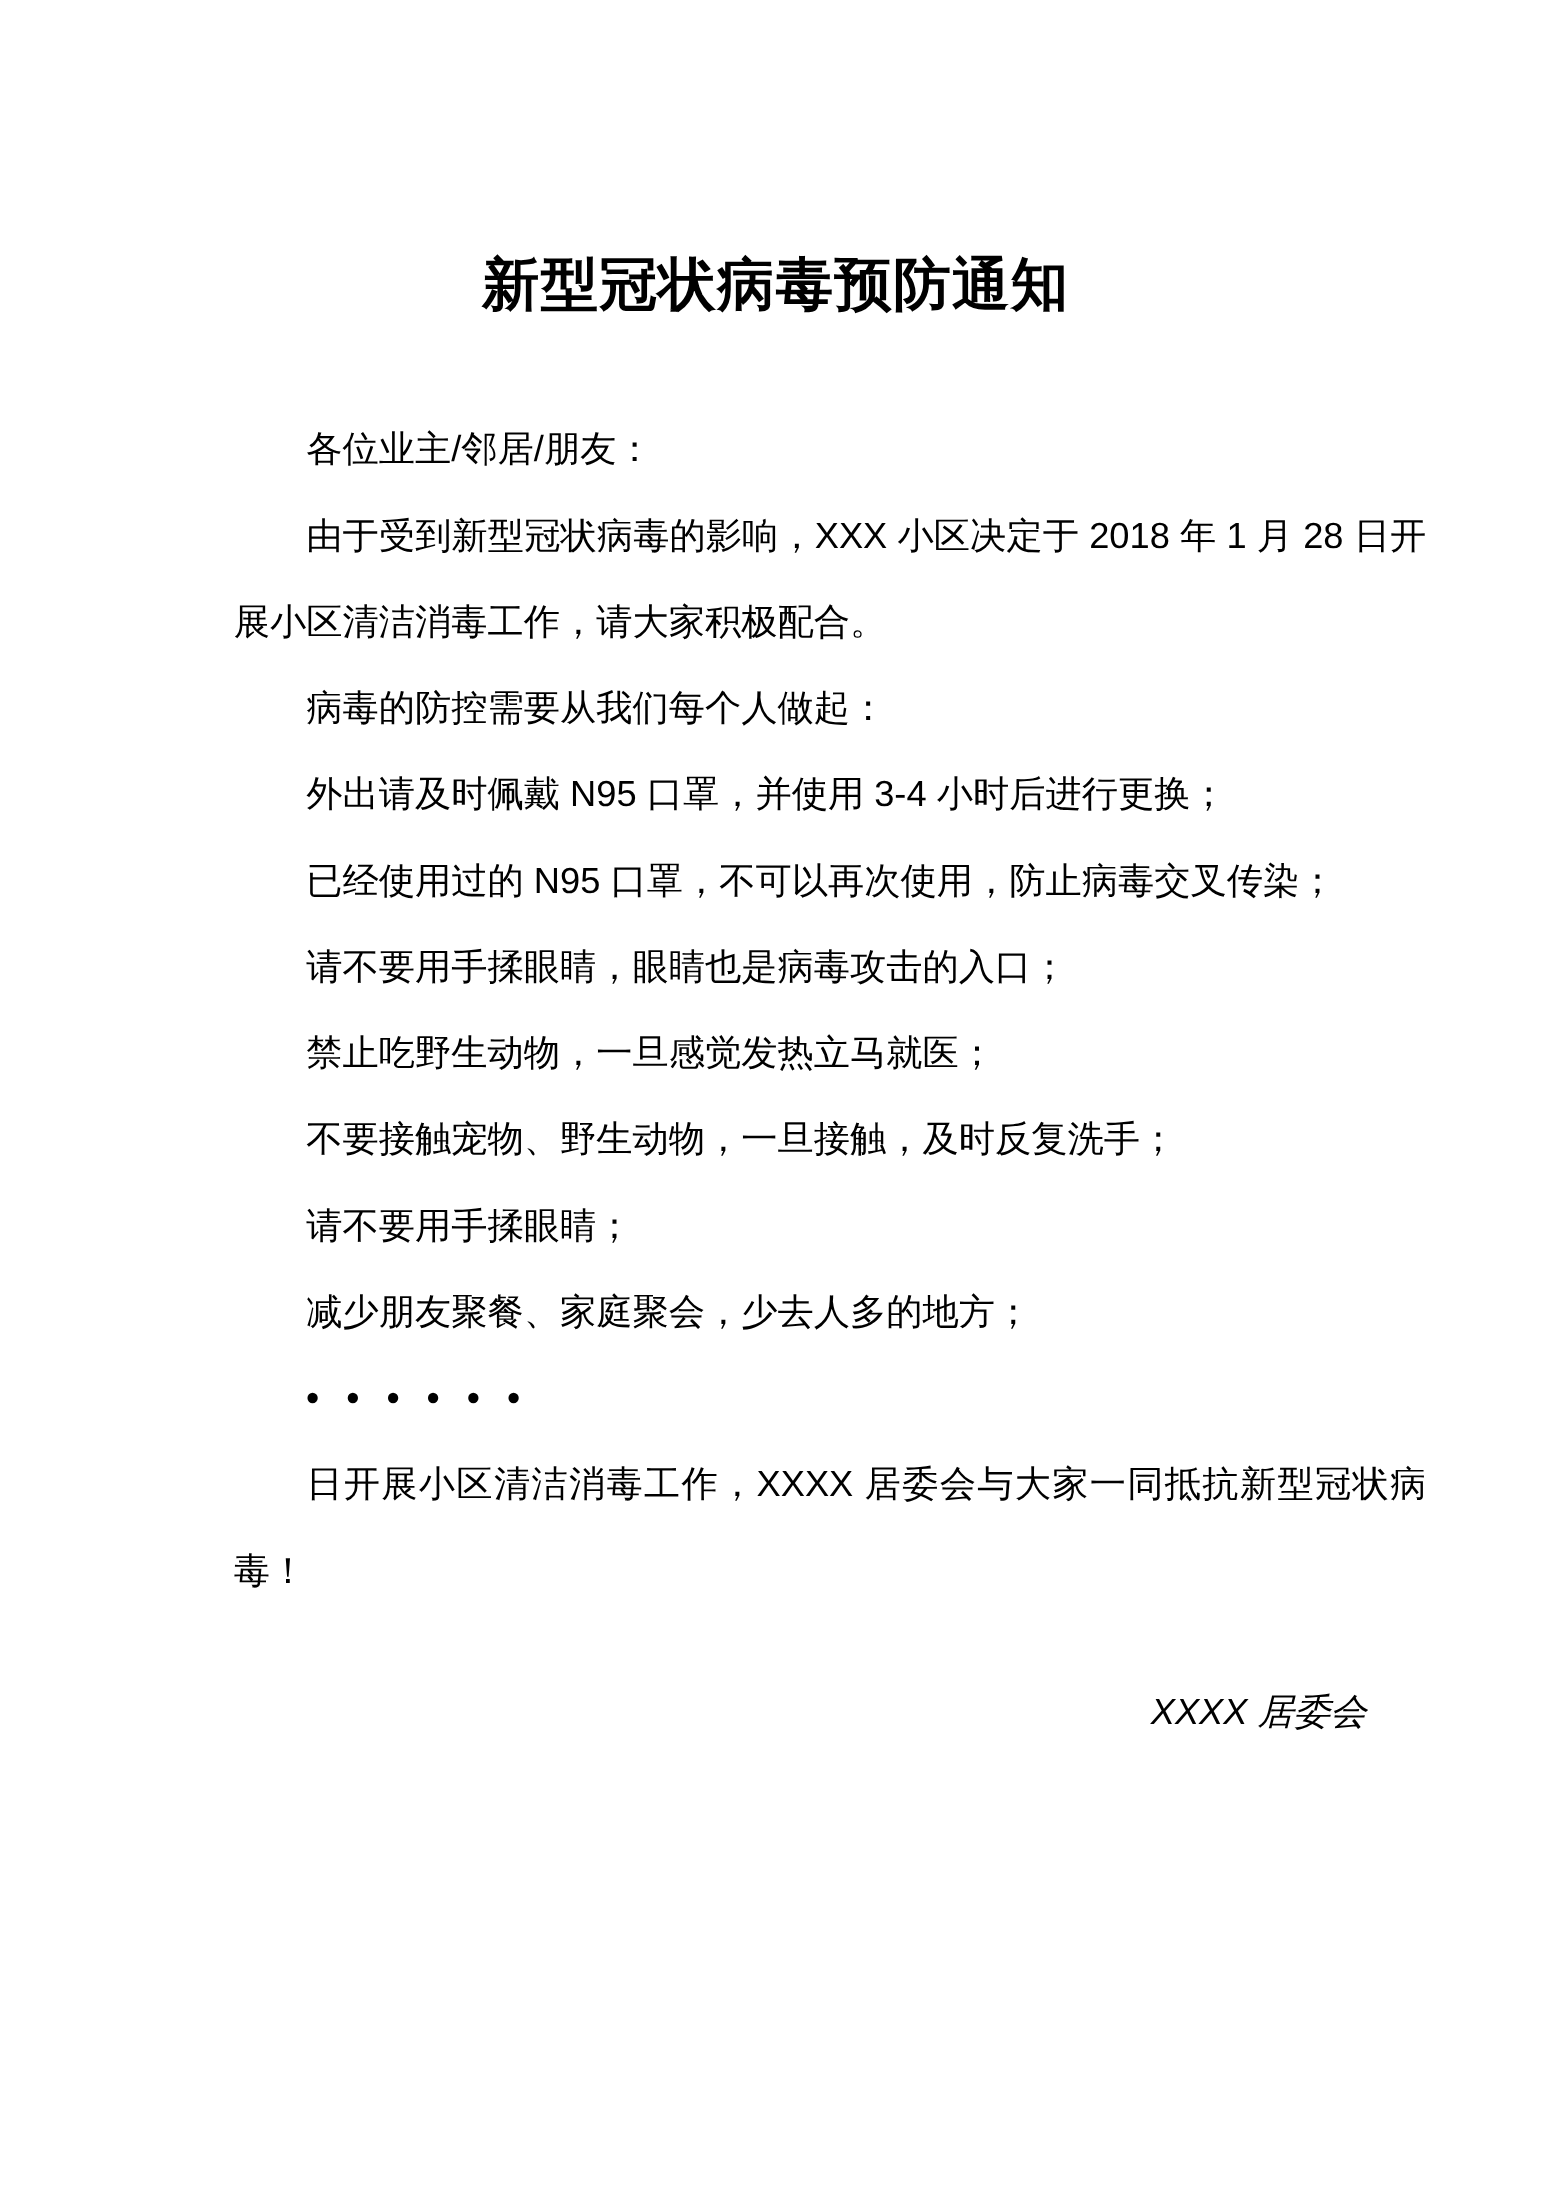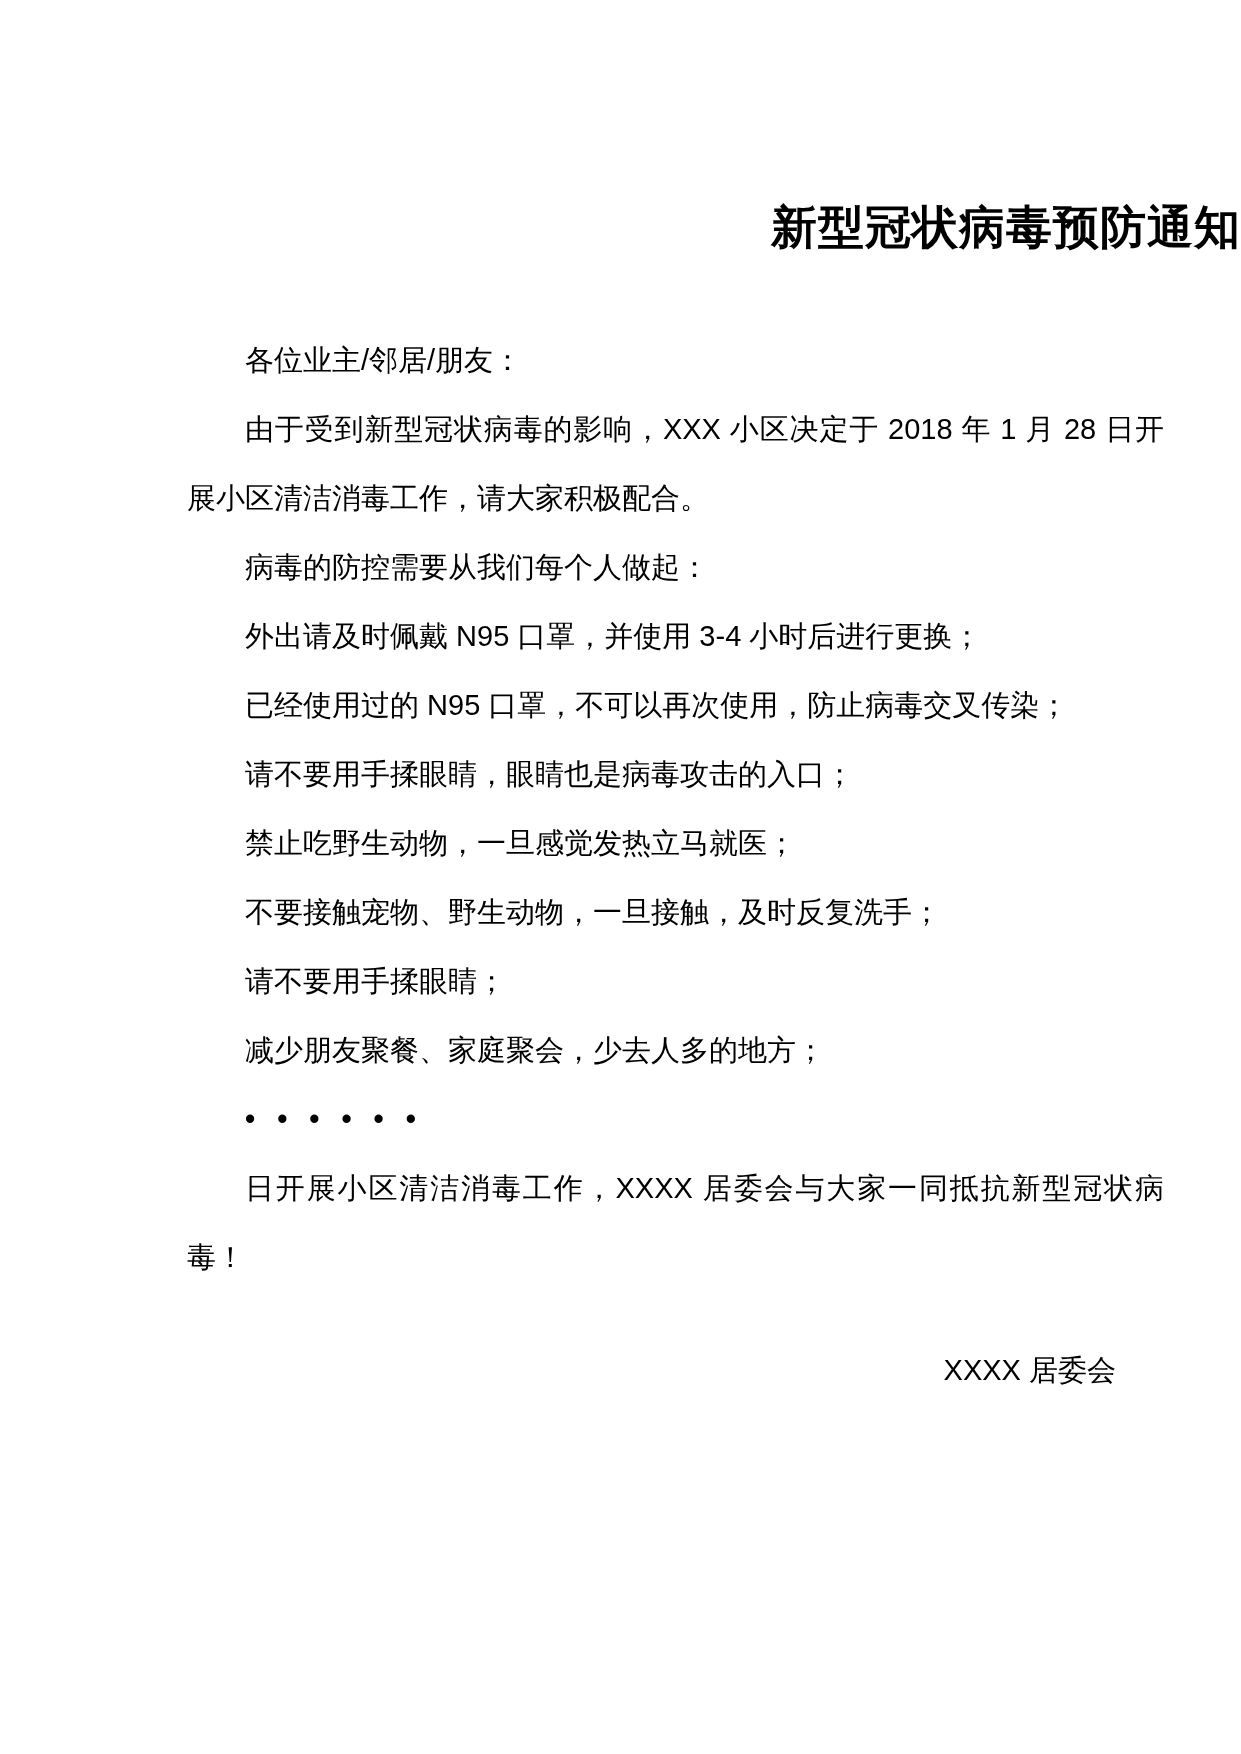--- a/index.html
+++ b/index.html
@@ -11,49 +11,50 @@
     position: relative;
     width: 1241px;
     height: 1754px;
     background: #ffffff;
     color: #000000;
     overflow: hidden;
   }
   .doc-title {
     margin: 0;
     padding-top: 198px;
-    text-align: right;
+    text-align: center;
     font-family: "Liberation Serif", "DejaVu Serif", serif;
     font-weight: bold;
     font-size: 46px;
     line-height: 60px;
     letter-spacing: 1px;
   }
   .doc-body {
-    margin: 68px 77px 0 187px;
+    margin: 68px 100px 0 187px;
     font-family: "Liberation Sans", "DejaVu Sans", sans-serif;
     font-size: 29px;
     line-height: 69px;
     text-align: justify;
   }
   .doc-body p {
     margin: 0;
     text-indent: 2em;
   }
   .dots-line {
     letter-spacing: 22px;
     font-weight: bold;
   }
   .signature-block {
     margin-top: 40px;
     line-height: 76px;
     text-align: right;
   }
   .signature-block p {
     text-indent: 0;
+    font-style: italic;
   }
   .signature-name {
     padding-right: 48px;
   }
   .signature-date {
     padding-right: 10px;
   }
 </style>
 </head>
 <body>

